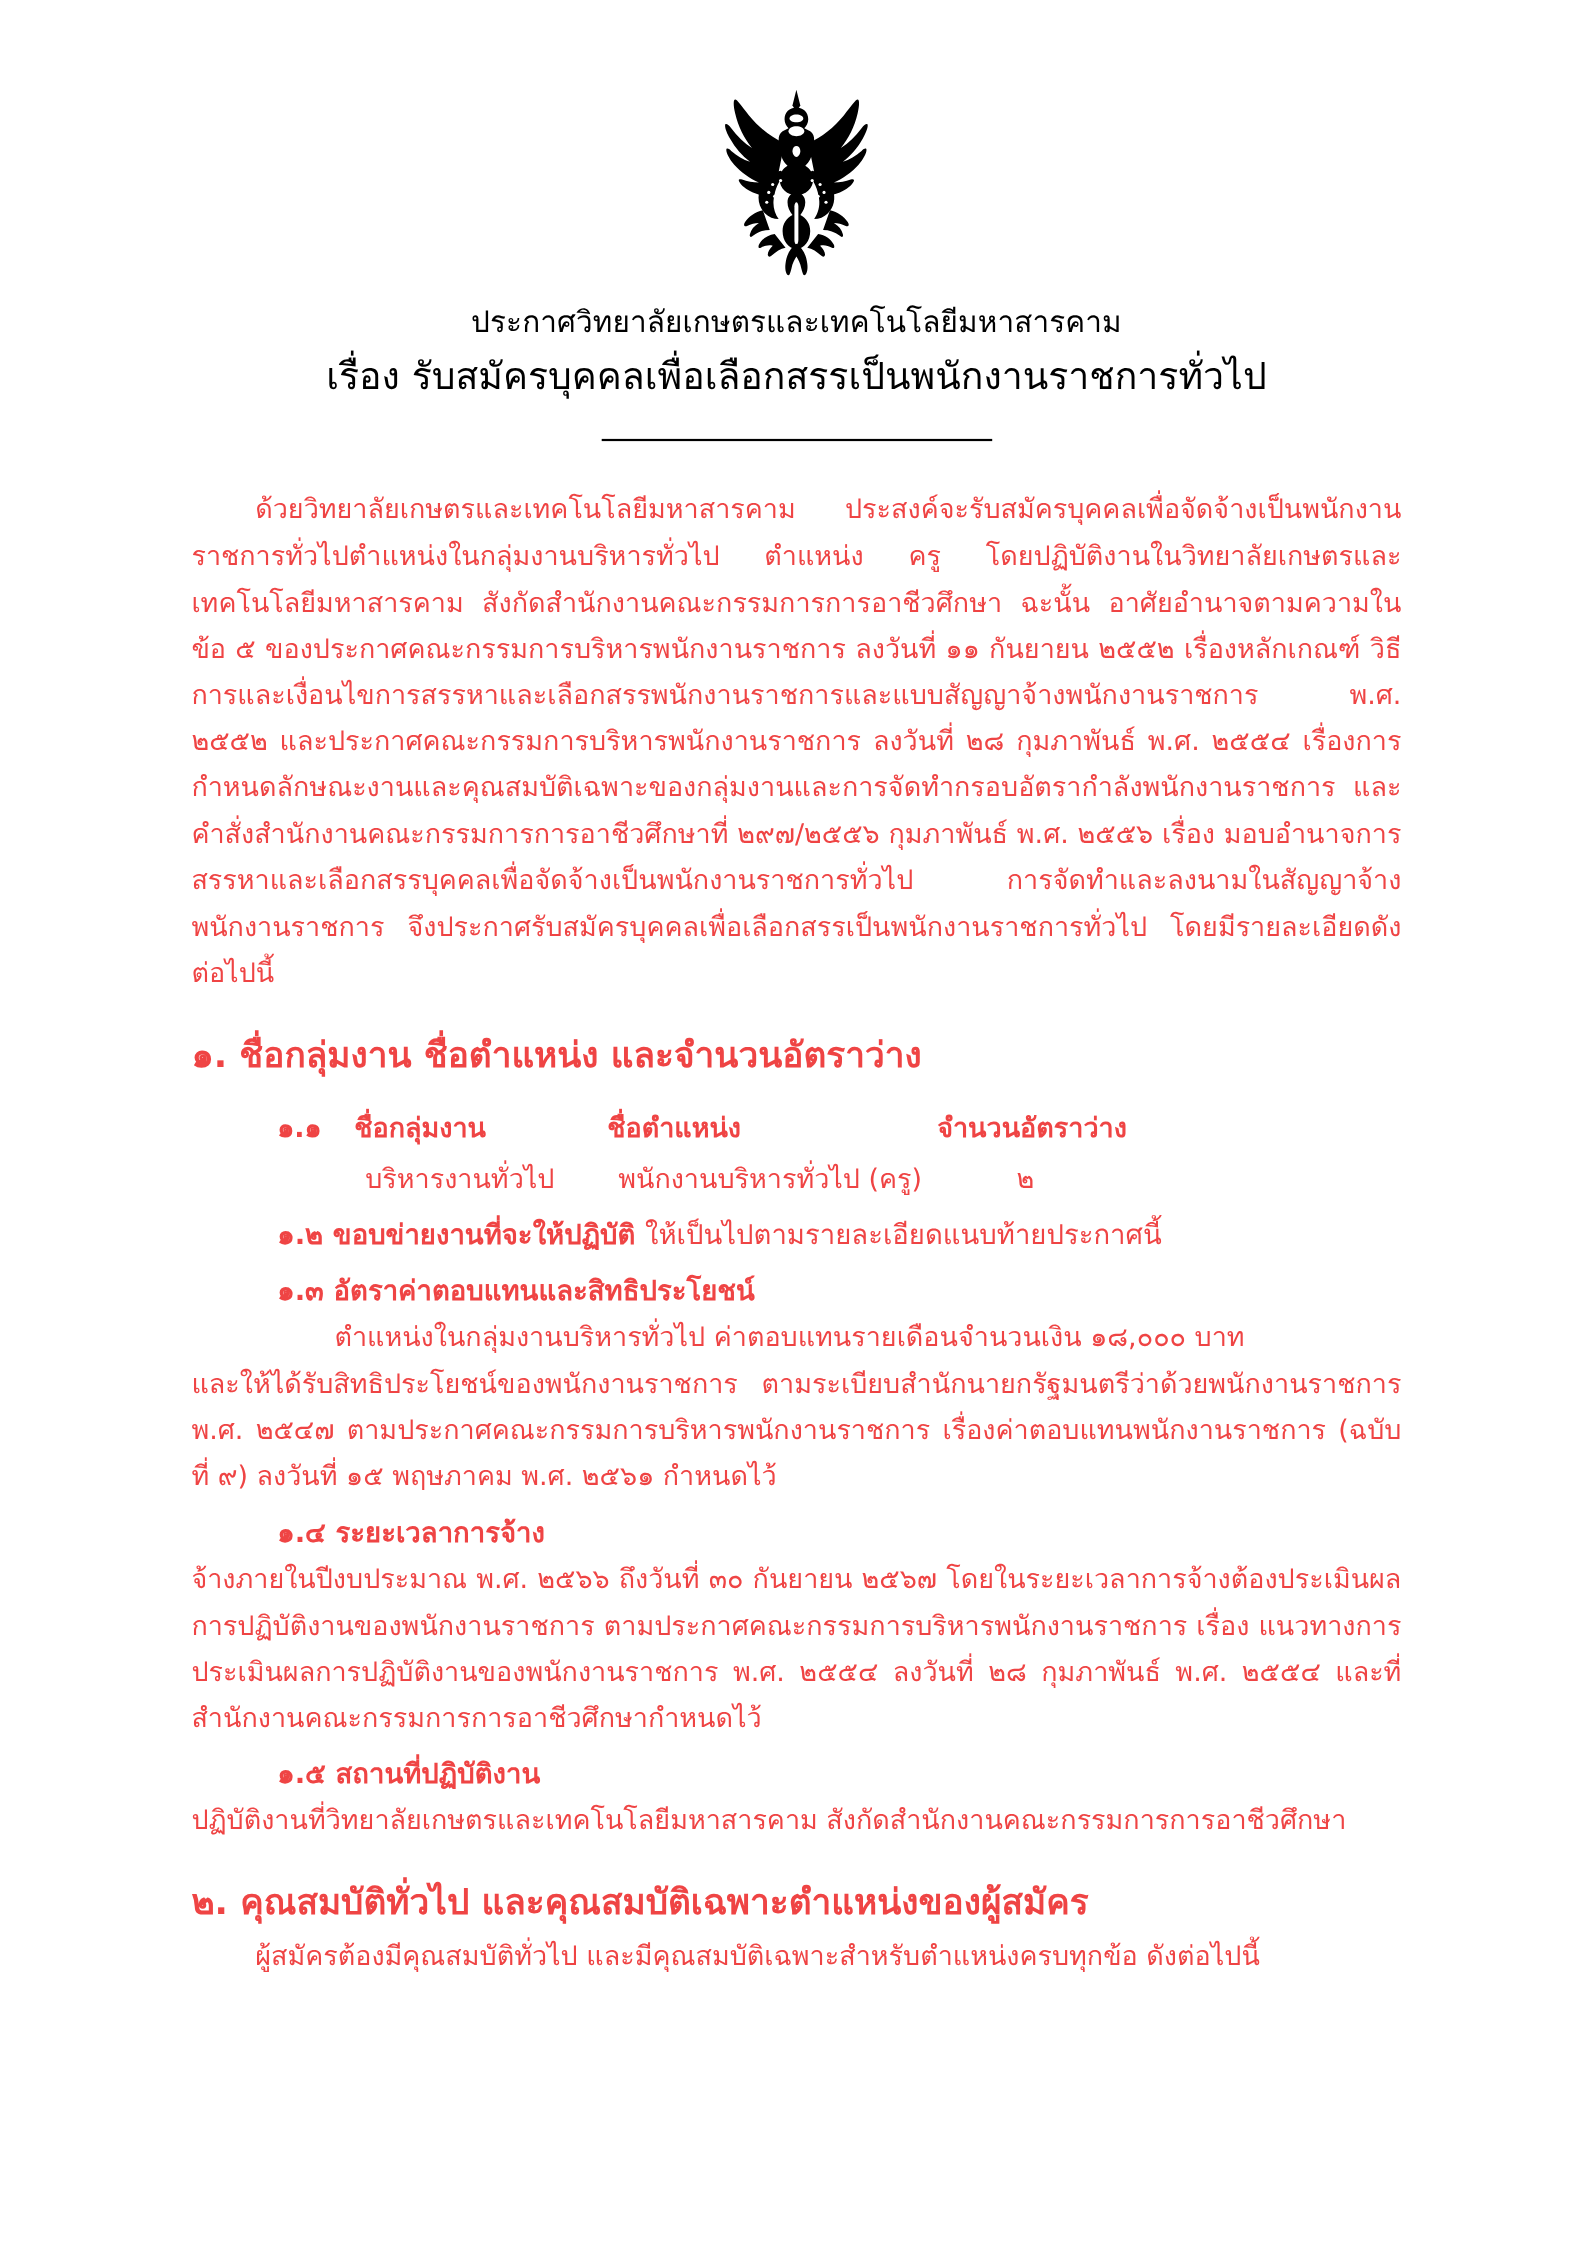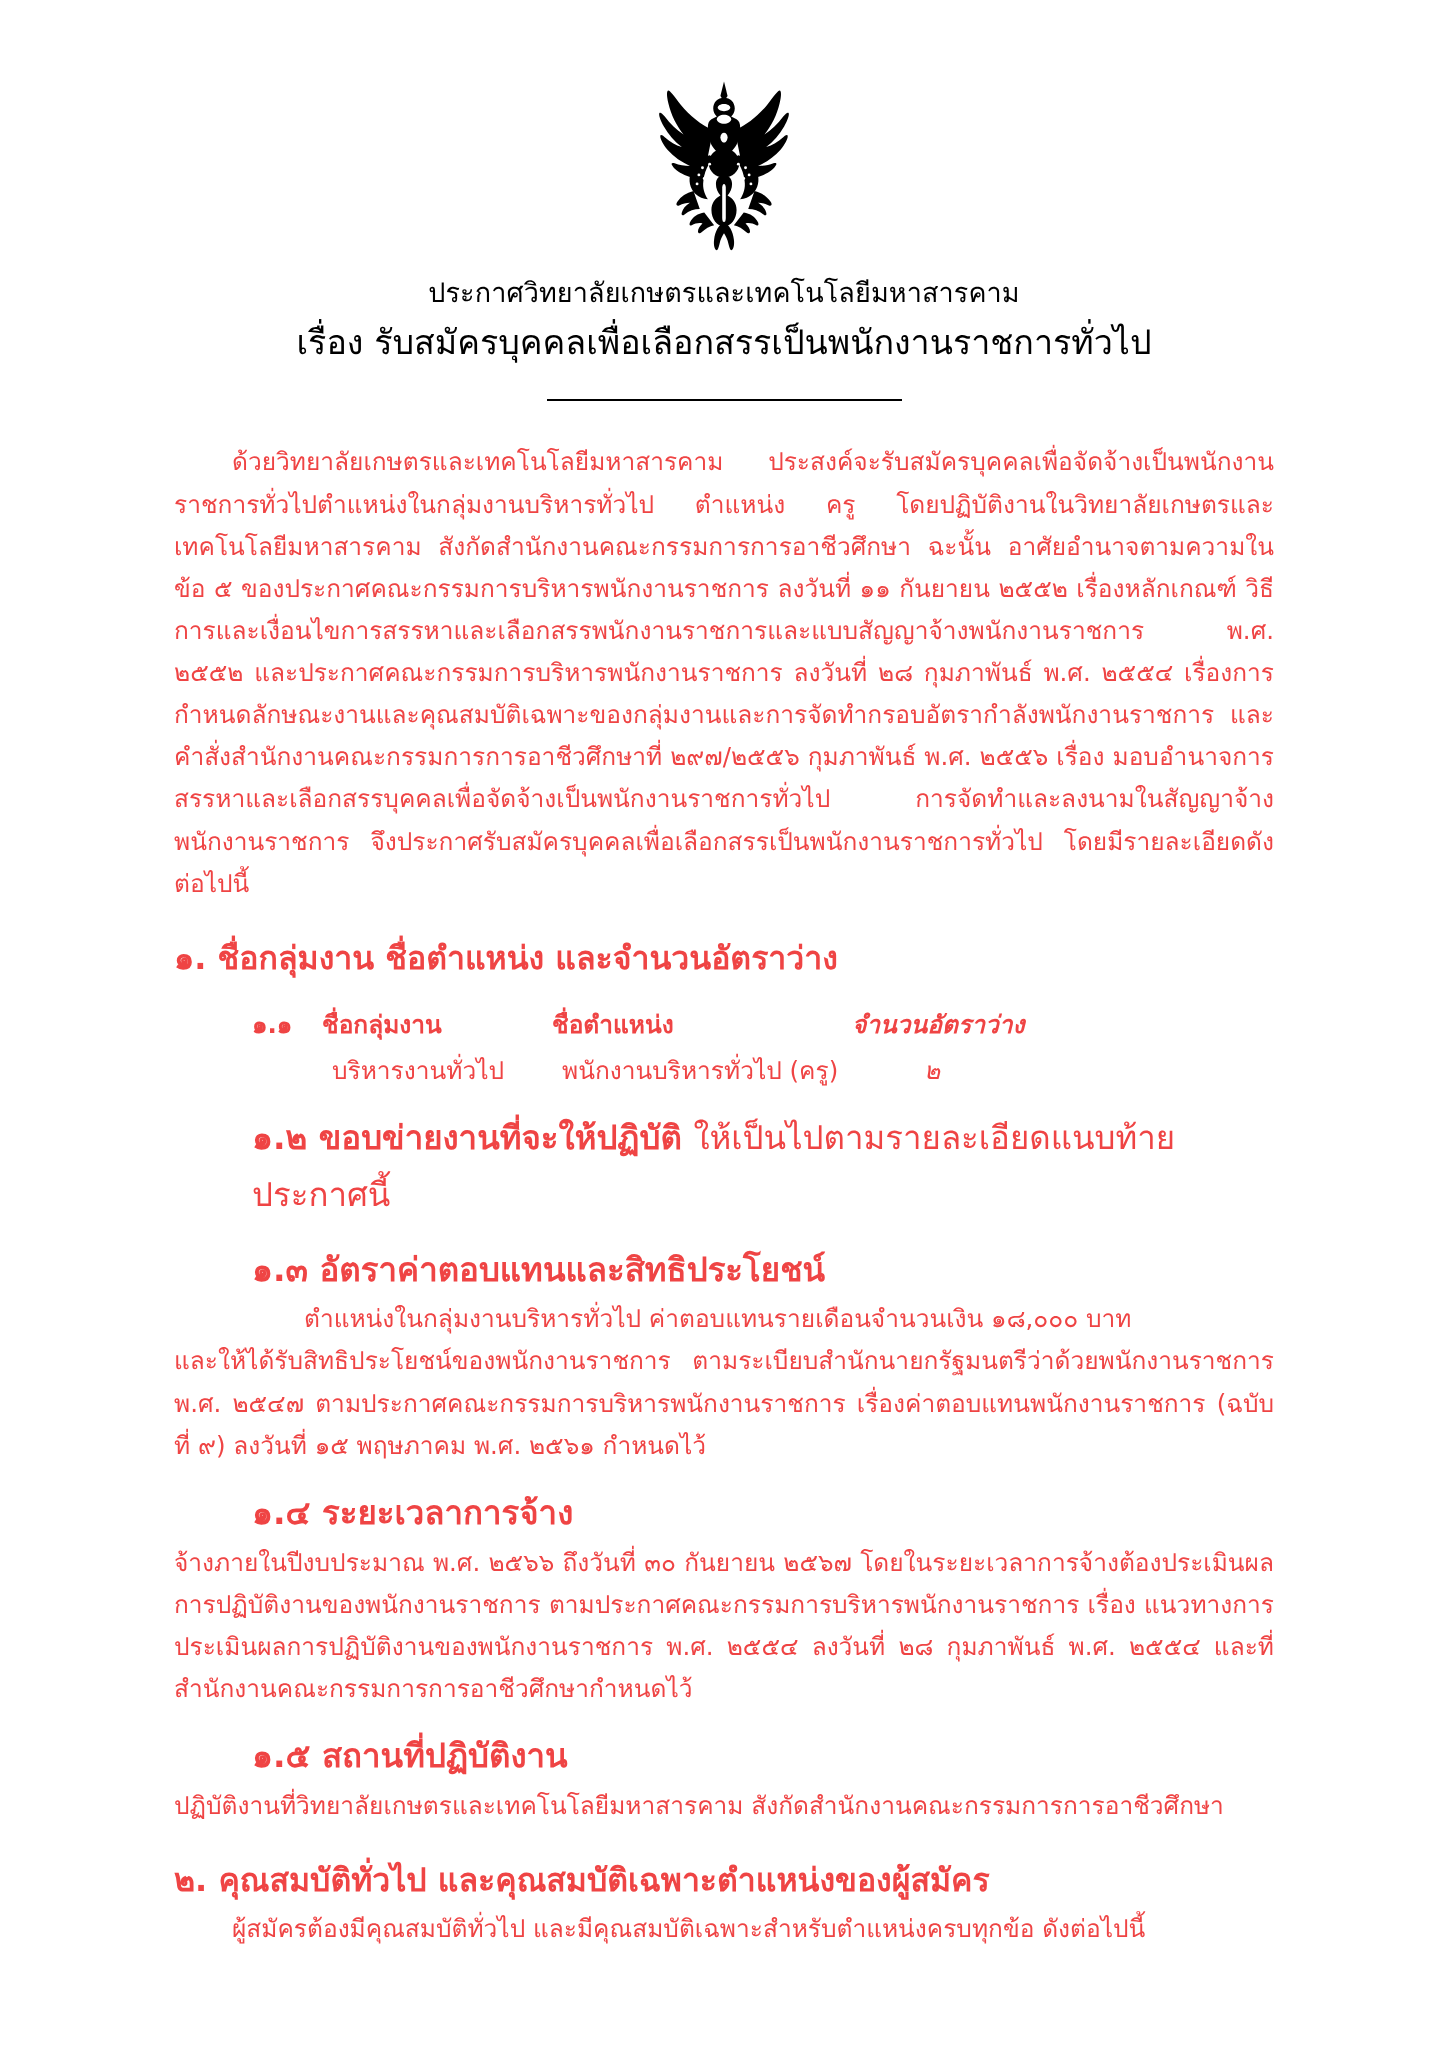--- a/index.html
+++ b/index.html
@@ -83,43 +83,43 @@
     text-indent: 58px;
   }
   p.para.noindent { text-indent: 0; }
 
   .sec-head {
     margin: 26px 0 0 0;
     font-weight: bold;
     font-size: 32px;
   }
   .sub-head {
-    margin: 18px 0 0 0;
+    margin: 8px 0 0 0;
     font-weight: bold;
     padding-left: 78px;
-    font-size: 33px;
+    font-size: 25px;
   }
   .sub-head .inline-normal { font-weight: normal; }
 
   .cols-head {
     display: flex;
     padding-left: 78px;
     margin-top: 18px;
     font-weight: bold;
     align-items: flex-end;
   }
   .cols-row {
     display: flex;
     padding-left: 78px;
     margin-top: 4px;
     font-weight: normal;
   }
   .c1 { width: 250px; flex: none; }
   .c2 { width: 300px; flex: none; }
-  .c3 { width: 230px; flex: none; font-style: italic; }
+  .c3 { width: 230px; flex: none; }
   .cols-row .c1 { padding-left: 10px; }
   .cols-row .c2 { padding-left: 0px; }
   .cols-row .c3 { padding-left: 62px; }
 
   .indent-block {
     padding-left: 130px;
     text-align: justify;
     margin-top: 2px;
   }
   .flow-block {

